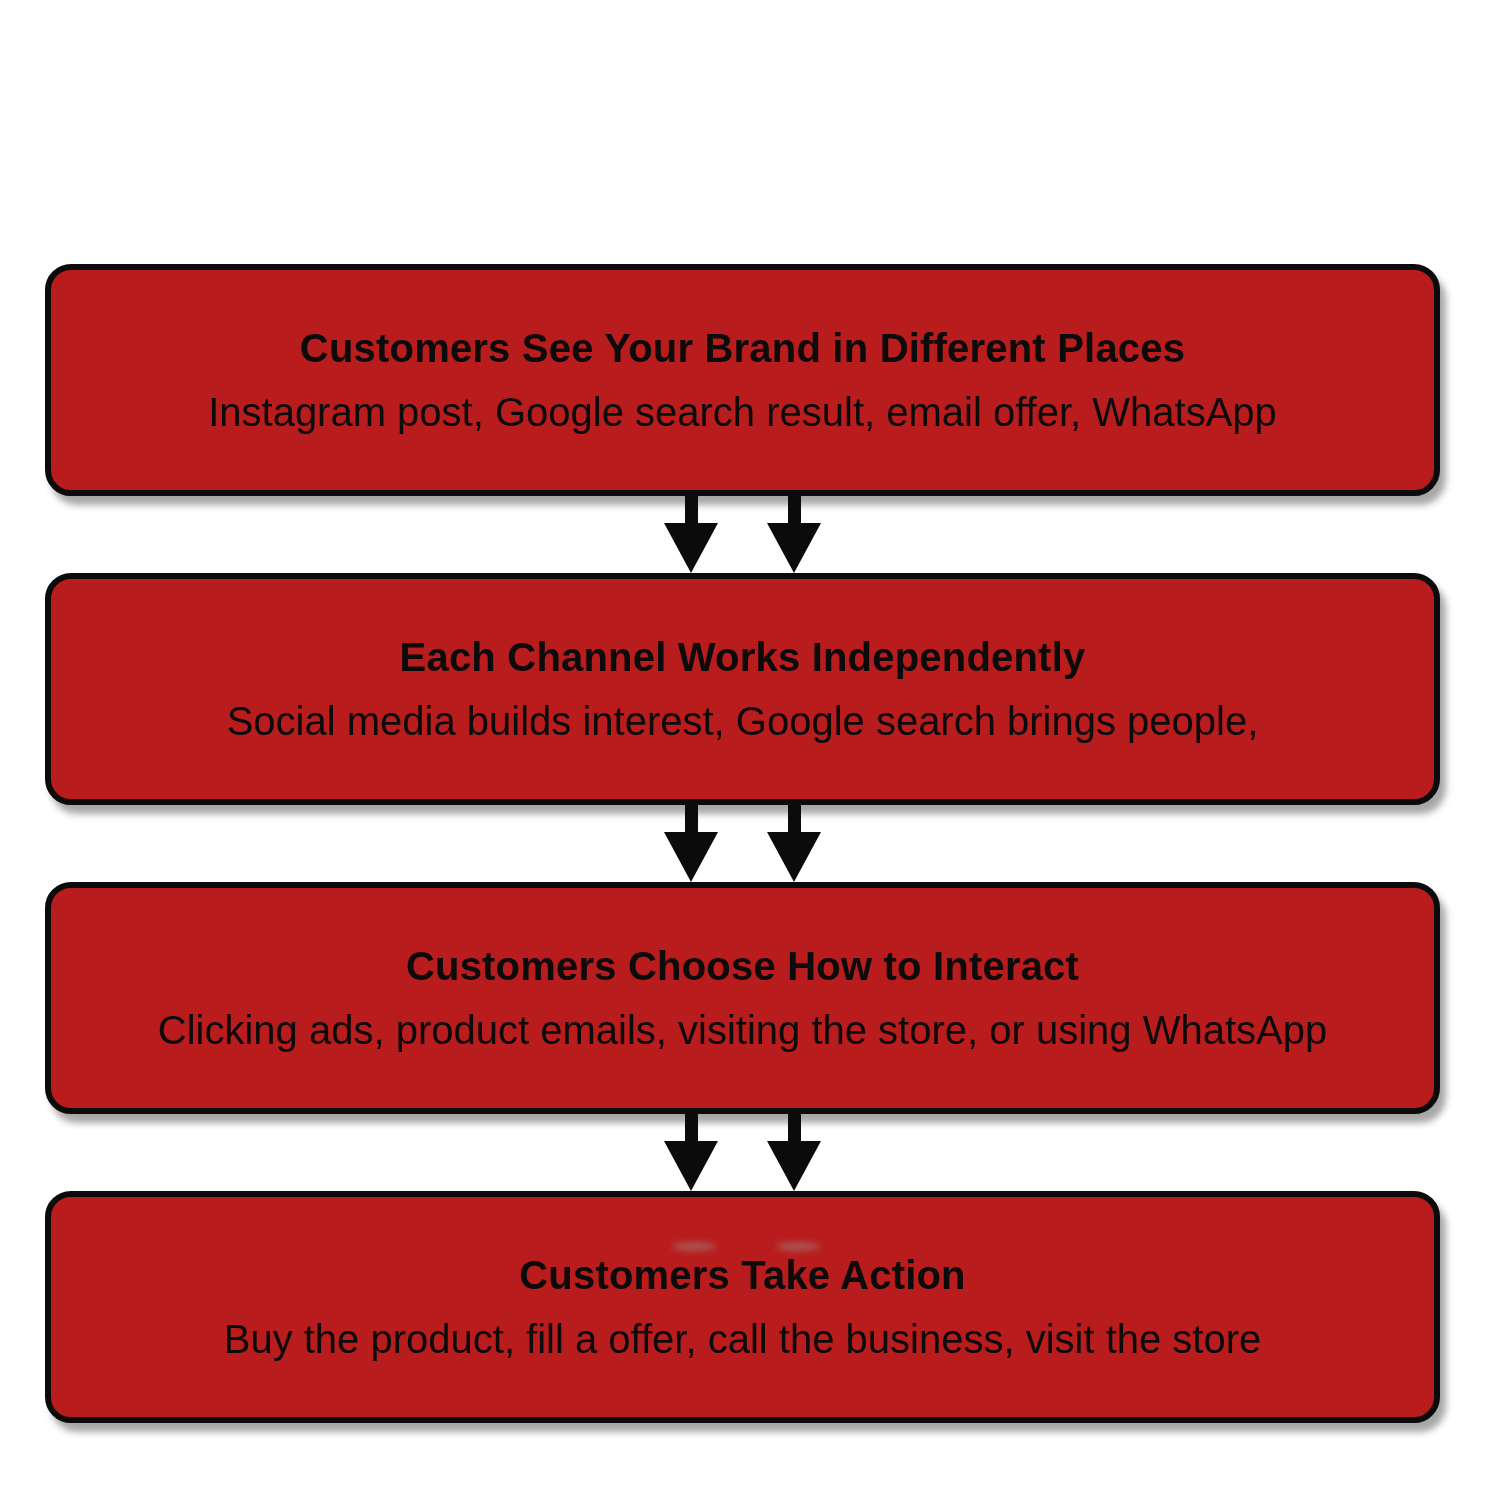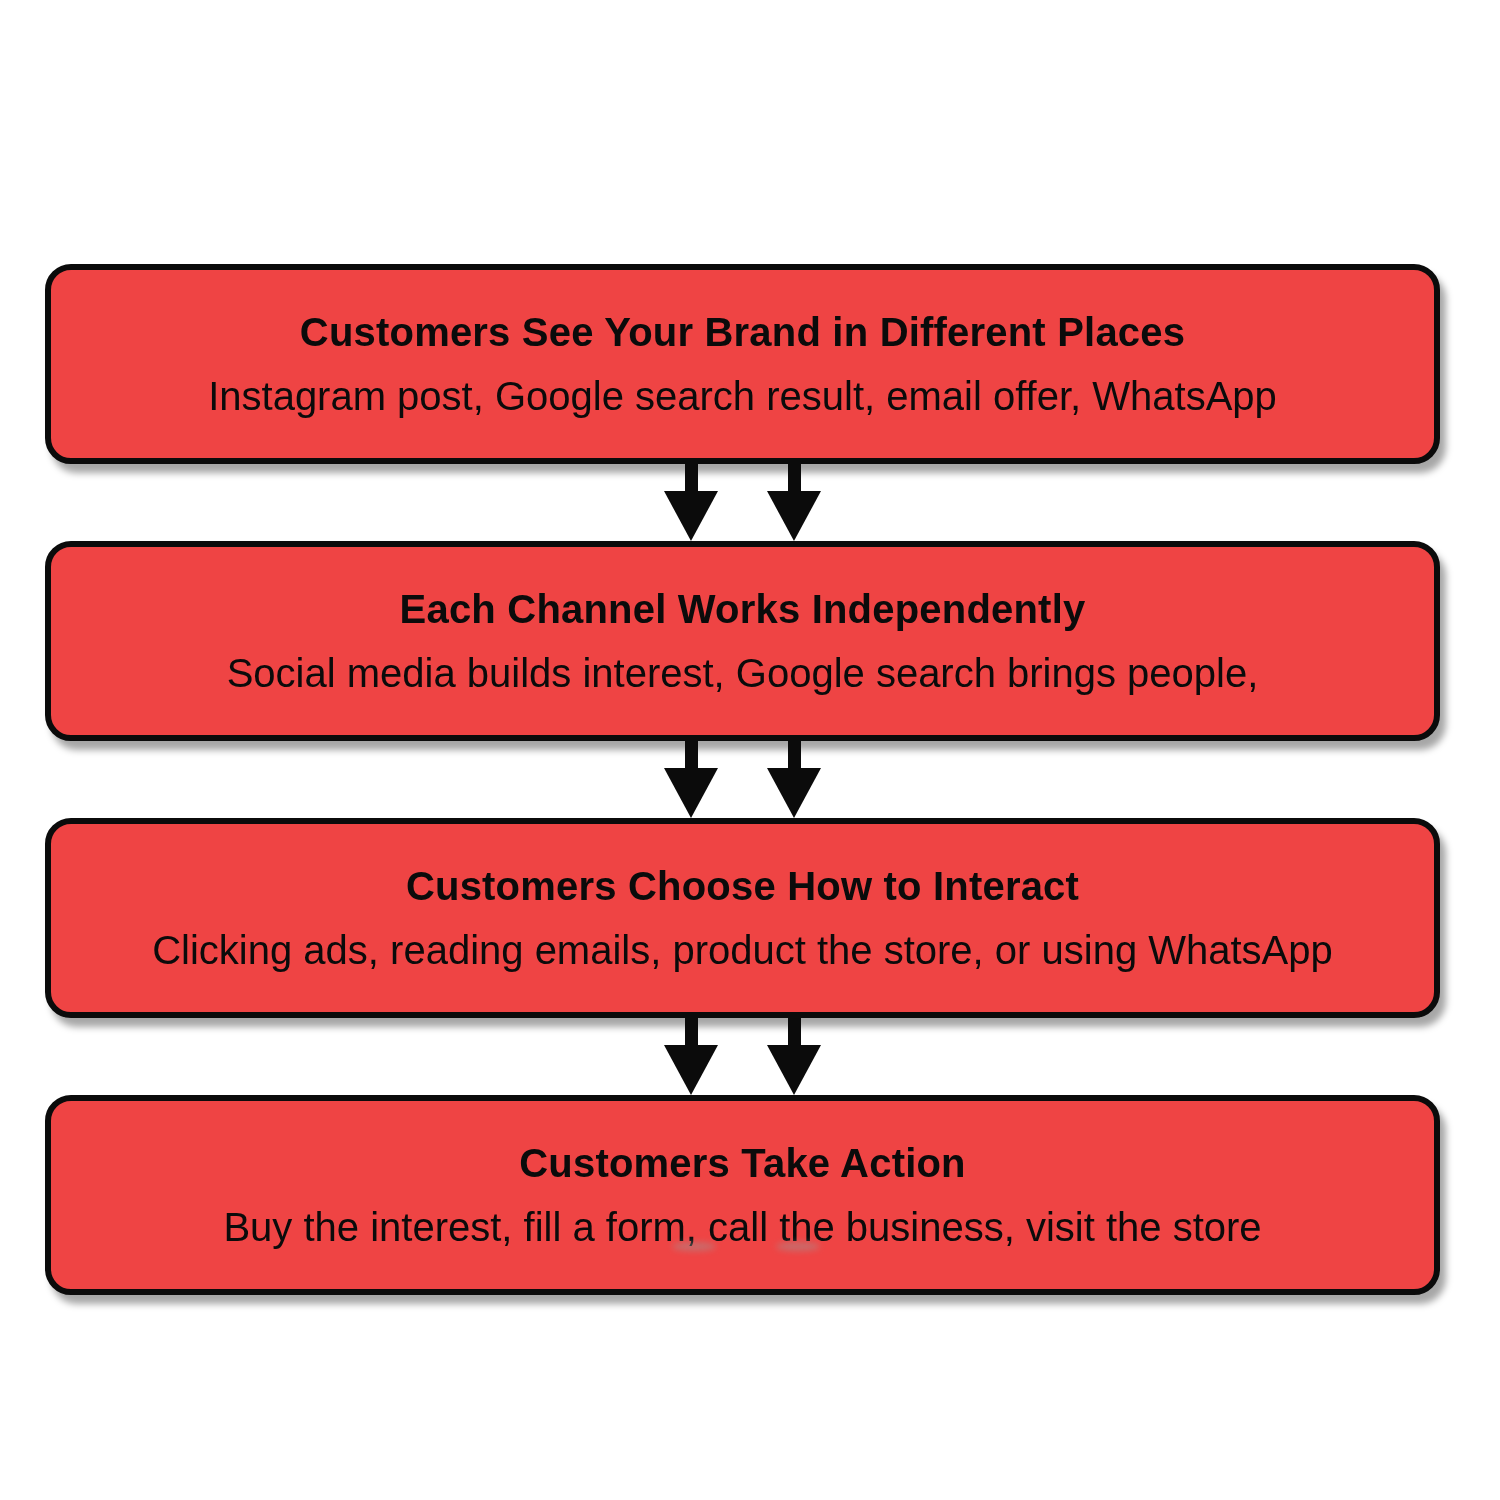--- a/index.html
+++ b/index.html
@@ -19,24 +19,24 @@
   .flow {
     position: absolute;
     left: 45px;
     top: 264px;
     width: 1395px;
     display: flex;
     flex-direction: column;
   }
   .step-box {
     box-sizing: border-box;
-    height: 200px;
+    height: 232px;
     border: 6px solid #0b0b0b;
     border-radius: 26px;
-    background: #ef4444;
+    background: #b91c1c;
     box-shadow: 6px 9px 7px rgba(0,0,0,0.35);
     display: flex;
     flex-direction: column;
     justify-content: center;
     align-items: center;
     text-align: center;
     padding: 6px 22px;
   }
   .step-title {
     font-size: 40px;
@@ -118,36 +118,36 @@
         <div class="head"></div>
       </div>
       <div class="down-arrow">
         <div class="stem"></div>
         <div class="head"></div>
       </div>
     </div>
 
     <div class="step-box">
       <div class="step-title">Customers Choose How to Interact</div>
-      <div class="step-line">Clicking ads, reading emails, product the store, or using WhatsApp</div>
+      <div class="step-line">Clicking ads, product emails, visiting the store, or using WhatsApp</div>
     </div>
 
     <div class="connector">
       <div class="down-arrow">
         <div class="stem"></div>
         <div class="head"></div>
       </div>
       <div class="down-arrow">
         <div class="stem"></div>
         <div class="head"></div>
       </div>
     </div>
 
     <div class="step-box">
       <div class="step-title">Customers Take Action</div>
-      <div class="step-line">Buy the interest, fill a form, call the business, visit the store</div>
+      <div class="step-line">Buy the product, fill a offer, call the business, visit the store</div>
     </div>
 
   </div>
 
   <div class="shadow-remnant" style="left: 672px; top: 1242px;"></div>
   <div class="shadow-remnant" style="left: 776px; top: 1242px;"></div>
 </div>
 
 </body></html>

